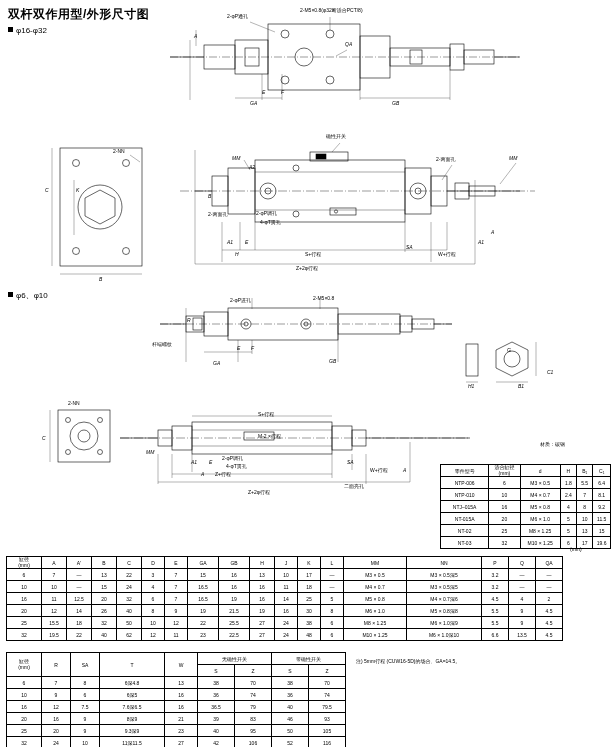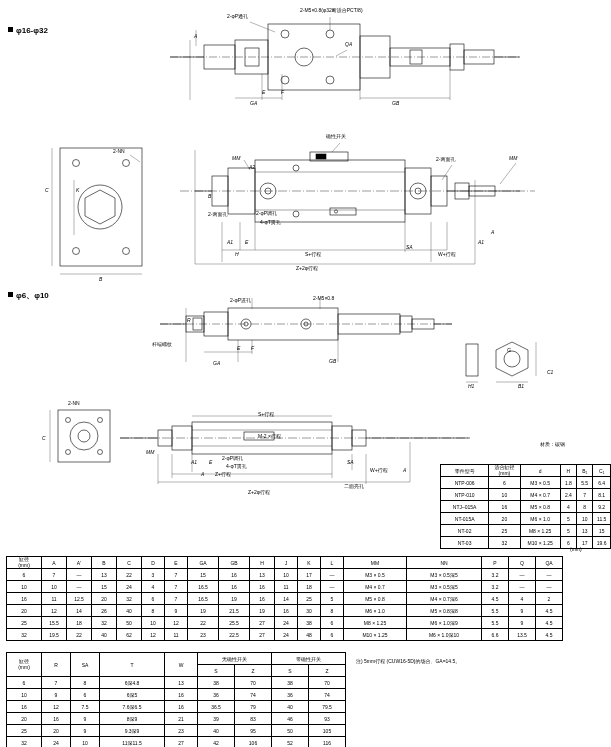--- a/index.html
+++ b/index.html
@@ -1,38 +1,39 @@
 <!DOCTYPE html>
 <html><head>
 <meta charset="utf-8">
 <style>
   html,body{margin:0;padding:0;background:#ffffff;}
   body{width:611px;height:747px;font-family:"Liberation Sans", sans-serif;color:#000;position:relative;overflow:hidden;}
   .page{position:relative;width:611px;height:747px;}
   .ttl{position:absolute;left:8px;top:6px;font-size:12px;font-weight:bold;letter-spacing:.5px;}
-  .sec{position:absolute;font-size:8px;font-weight:bold;text-align:center;}
+  .sec{position:absolute;font-size:8px;font-weight:normal;text-align:center;}
   .sq{display:inline-block;width:5px;height:5px;background:#000;margin-right:3px;vertical-align:1px;}
   .lbl{position:absolute;font-size:5px;color:#000;white-space:nowrap;line-height:1;}
   .lbl.it{font-style:italic;}
   .dwg{position:absolute;}
   svg{display:block;}
   table{border-collapse:collapse;font-size:5px;}
   table td,table th{border:0.5px solid #000;text-align:center;padding:0;height:11px;font-weight:normal;white-space:nowrap;}
   .tbl-spec{position:absolute;left:6px;top:556px;}
   .tbl-spec td,.tbl-spec th{width:auto;}
   .tbl-spec2{position:absolute;left:6px;top:652px;}
   .tbl-right{position:absolute;left:440px;top:464px;}
   .note{position:absolute;font-size:5px;}
   .unit{position:absolute;font-size:5px;}
 </style>
 </head>
 <body>
 
 <div class="page">
 
+  <div class="ttl">双杆双作用型/外形尺寸图</div>
 
   <div class="sec" style="left:8px;top:26px;"><span class="sq"></span><span>φ16-φ32</span></div>
 
   <div class="sec" style="left:8px;top:290px;"><span class="sq"></span><span>φ6、φ10</span></div>
 
   <div class="dwg" style="left:0;top:0;">
     <svg width="611" height="285" viewBox="0 0 611 285">
       <g stroke="#000" fill="none" stroke-width="0.6">
 
         <rect x="268" y="24" width="92" height="66"></rect>

